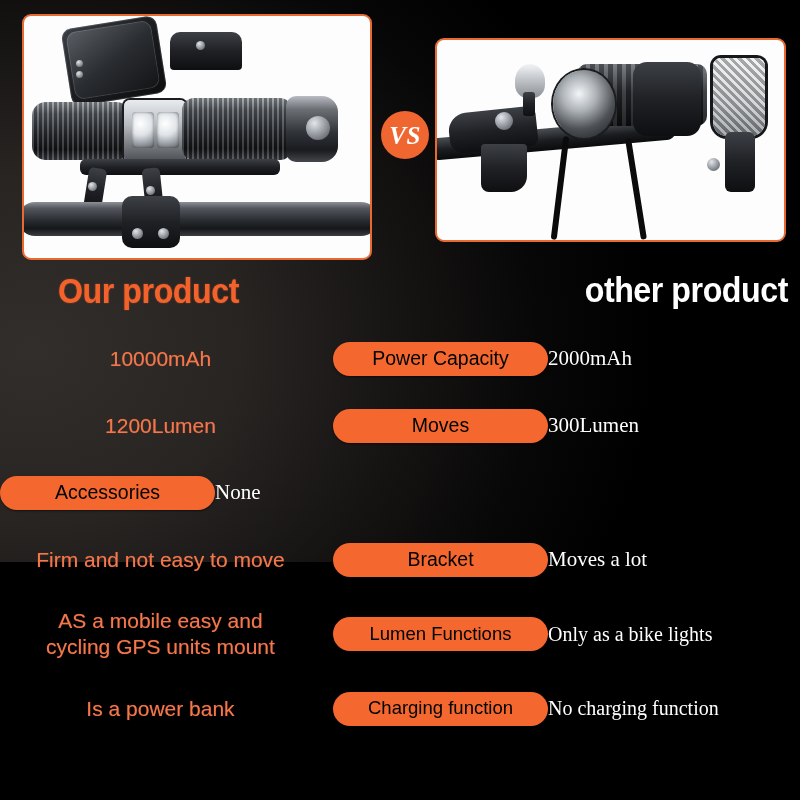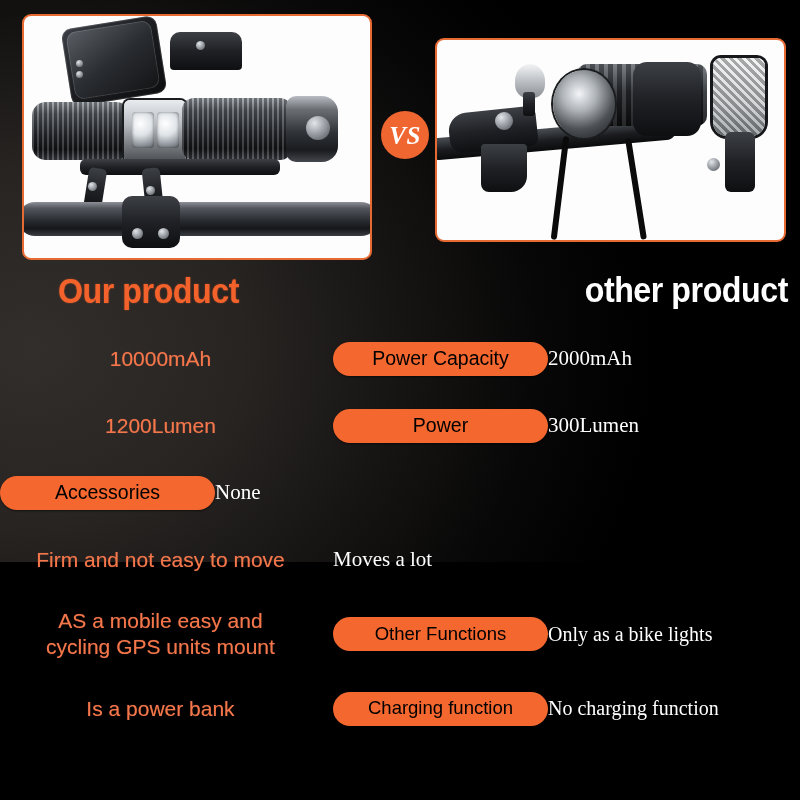--- a/index.html
+++ b/index.html
@@ -207,40 +207,41 @@
   <div class="rows">
 
     <div class="row">
       <div class="cell-left">10000mAh</div>
       <div class="pill">Power Capacity</div>
       <div class="cell-right">2000mAh</div>
     </div>
 
     <div class="row">
       <div class="cell-left">1200Lumen</div>
-      <div class="pill">Power</div>
+      <div class="pill">Moves</div>
       <div class="cell-right">300Lumen</div>
     </div>
 
     <div class="row">
       <div class="pill">Accessories</div>
       <div class="cell-right">None</div>
     </div>
 
     <div class="row">
       <div class="cell-left">Firm and not easy to move</div>
+      <div class="pill">Bracket</div>
       <div class="cell-right">Moves a lot</div>
     </div>
 
     <div class="row" style="height:82px;">
       <div class="cell-left two-line">
         <div>AS a mobile easy and</div>
         <div>cycling GPS units mount</div>
       </div>
-      <div class="pill tight">Other Functions</div>
+      <div class="pill tight">Lumen Functions</div>
       <div class="cell-right sm">Only as a bike lights</div>
     </div>
 
     <div class="row">
       <div class="cell-left">Is a power bank</div>
       <div class="pill tight">Charging function</div>
       <div class="cell-right sm">No charging function</div>
     </div>
 
   </div>

